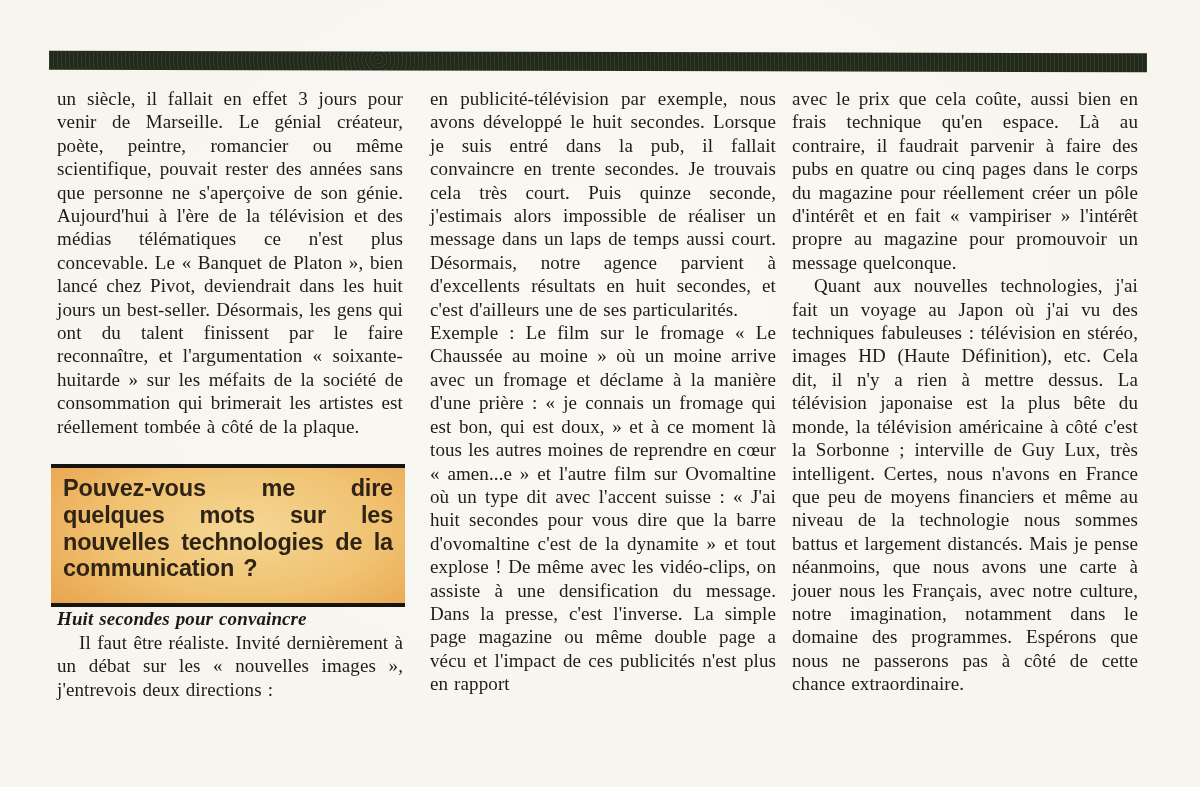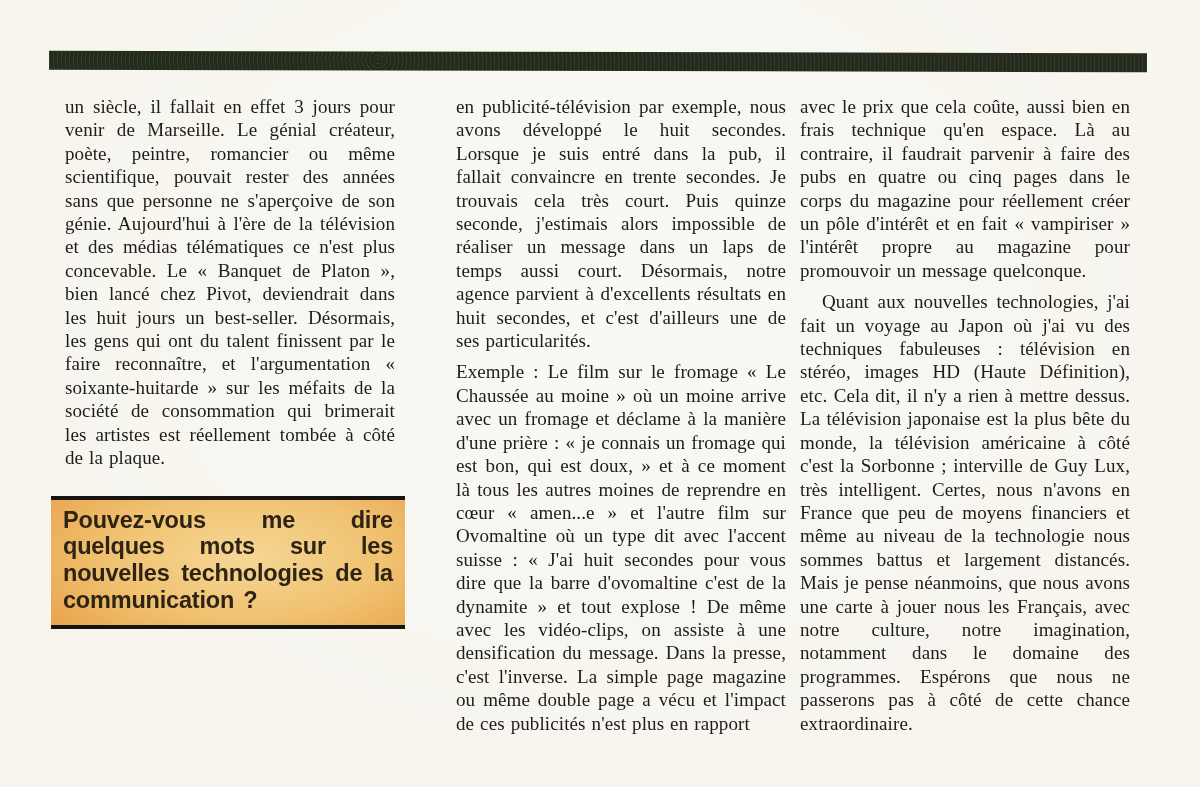--- a/index.html
+++ b/index.html
@@ -31,42 +31,42 @@
       repeating-radial-gradient(circle at 30% 40%, rgba(120,140,100,0.18) 0 1px, rgba(0,0,0,0) 1px 4px),
       #232a1c;
     transform: rotate(0.12deg);
   }
   .col {
     position: absolute;
     top: 87px;
     width: 346px;
   }
   .col-left   { left: 57px; }
-  .col-middle { left: 448px; }
+  .col-middle { left: 430px; }
   .col-right  { left: 792px; }
 
   .col p {
-    margin: 8px;
+    margin: 0;
     text-align: justify;
     font-size: 19px;
     line-height: 23.4px;
     word-spacing: 0.06em;
     letter-spacing: 0.1px;
   }
   .indent { text-indent: 22px; font-family: Liberation Serif, serif; }
 
   .question-box {
     margin-top: 26px;
     margin-left: -6px;
     margin-right: -2px;
     border-top: 4px solid #17130e;
     border-bottom: 4px solid #17130e;
     background:
       radial-gradient(ellipse 70% 90% at 55% 45%, #f5d795 0%, #f0c271 55%, #e9a34d 100%);
-    padding: 7px 12px 11px 12px;
+    padding: 7px 12px 21px 12px;
   }
   .question-box p {
     font-family: "Liberation Sans", sans-serif;
     font-weight: 700;
     font-size: 23.5px;
     line-height: 26.8px;
     color: #2e2315;
     letter-spacing: -0.2px;
     word-spacing: 0.12em;
     text-align: justify;
@@ -92,21 +92,23 @@
 
   <div class="top-rule"></div>
 
   <div class="col col-left">
     <p>un siècle, il fallait en effet 3 jours pour venir de Marseille. Le génial créateur, poète, peintre, romancier ou même scientifique, pouvait rester des années sans que personne ne s'aperçoive de son génie. Aujourd'hui à l'ère de la télévision et des médias télématiques ce n'est plus concevable. Le « Banquet de Platon », bien lancé chez Pivot, deviendrait dans les huit jours un best-seller. Désormais, les gens qui ont du talent finissent par le faire reconnaître, et l'argumentation « soixante-huitarde » sur les méfaits de la société de consommation qui brimerait les artistes est réellement tombée à côté de la plaque.</p>
 
     <div class="question-box">
       <p>Pouvez-vous me dire quelques mots sur les nouvelles technologies de la communication ?</p>
     </div>
 
+    <p class="subhead">Huit secondes pour convaincre</p>
 
+    <p class="indent">Il faut être réaliste. Invité dernièrement à un débat sur les « nouvelles images », j'entrevois deux directions :</p>
   </div>
 
   <div class="col col-middle">
     <p>en publicité-télévision par exemple, nous avons développé le huit secondes. Lorsque je suis entré dans la pub, il fallait convaincre en trente secondes. Je trouvais cela très court. Puis quinze seconde, j'estimais alors impossible de réaliser un message dans un laps de temps aussi court. Désormais, notre agence parvient à d'excellents résultats en huit secondes, et c'est d'ailleurs une de ses particularités.</p>
 
     <p><span class="exemple-label">Exemple :</span><span> Le film sur le fromage « Le Chaussée au moine » où un moine arrive avec un fromage et déclame à la manière d'une prière : « je connais un fromage qui est bon, qui est doux, » et à ce moment là tous les autres moines de reprendre en cœur « amen...e » et l'autre film sur Ovomaltine où un type dit avec l'accent suisse : « J'ai huit secondes pour vous dire que la barre d'ovomaltine c'est de la dynamite » et tout explose ! De même avec les vidéo-clips, on assiste à une densification du message. Dans la presse, c'est l'inverse. La simple page magazine ou même double page a vécu et l'impact de ces publicités n'est plus en rapport</span></p>
   </div>
 
   <div class="col col-right">
     <p>avec le prix que cela coûte, aussi bien en frais technique qu'en espace. Là au contraire, il faudrait parvenir à faire des pubs en quatre ou cinq pages dans le corps du magazine pour réellement créer un pôle d'intérêt et en fait « vampiriser » l'intérêt propre au magazine pour promouvoir un message quelconque.</p>

